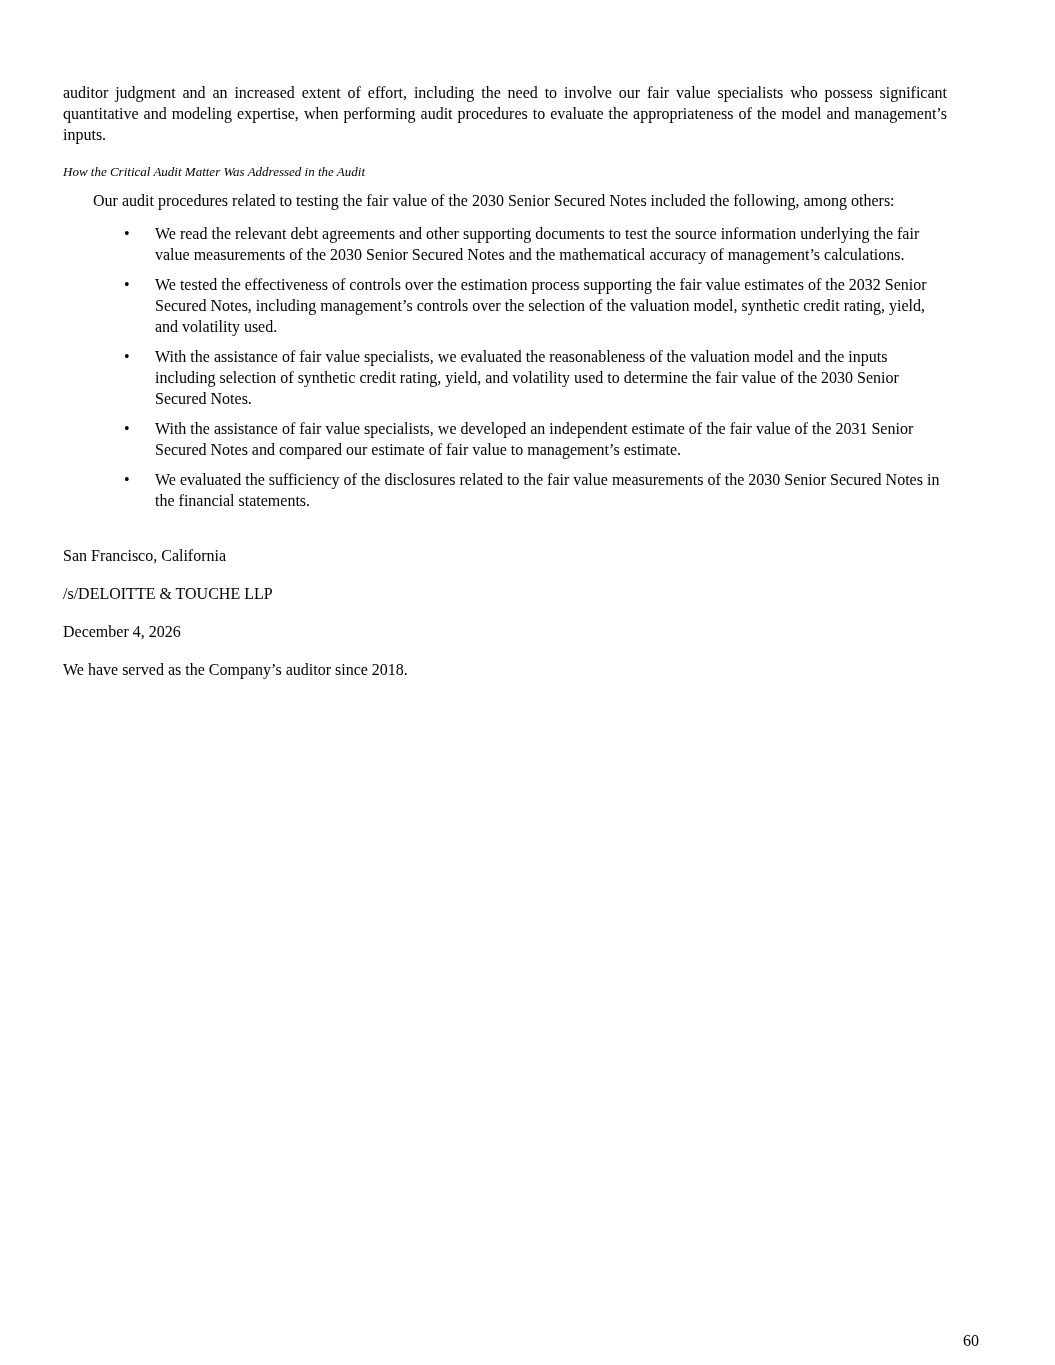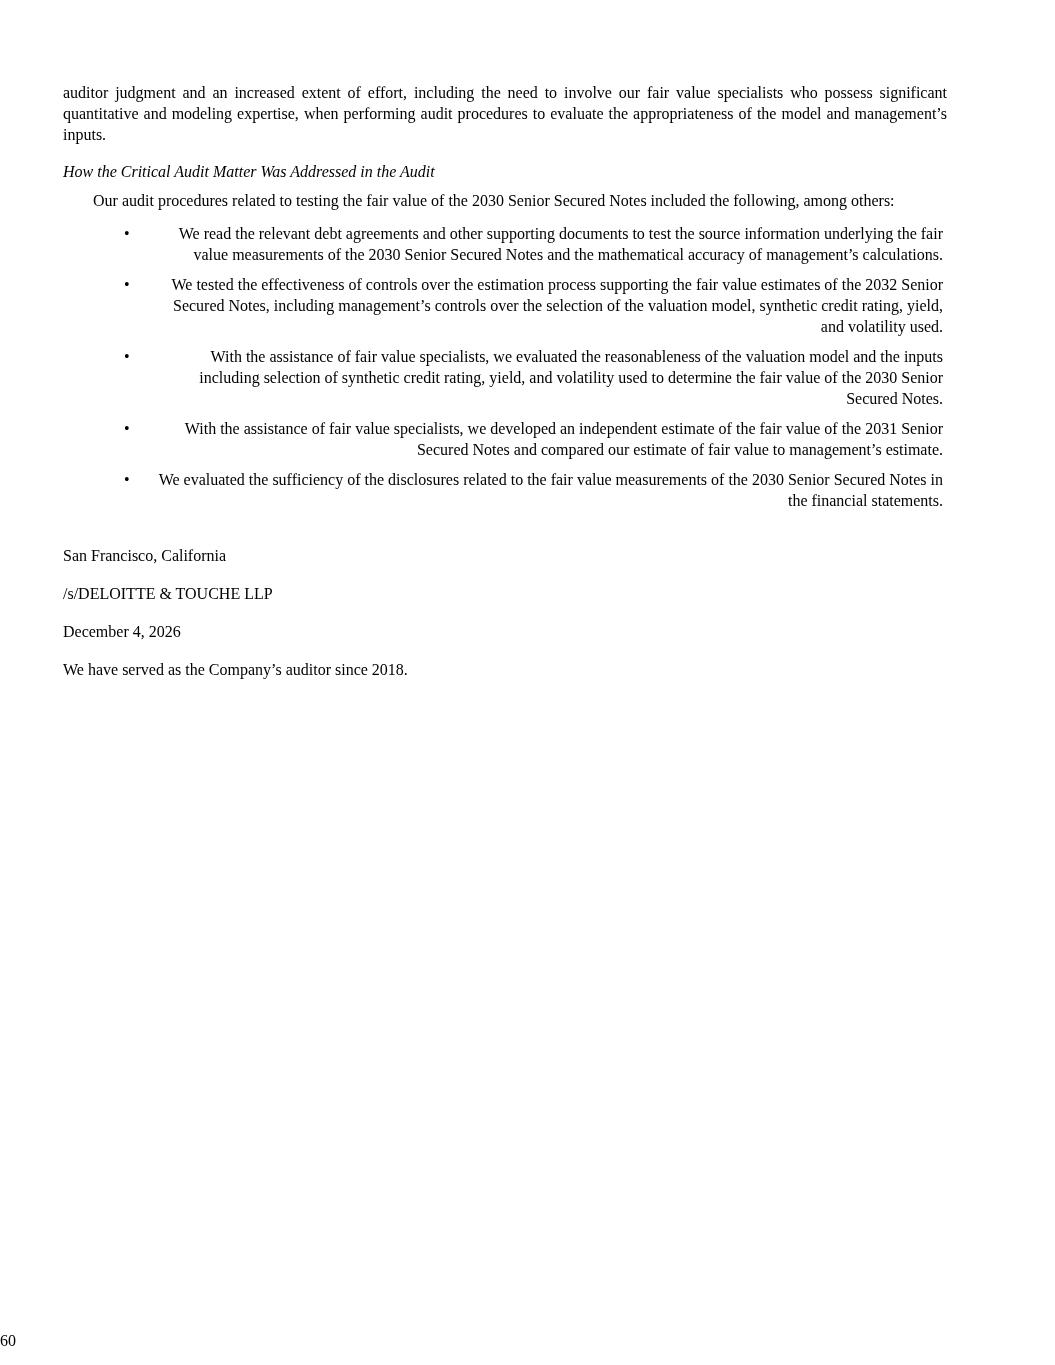--- a/index.html
+++ b/index.html
@@ -35,21 +35,21 @@
   }
   .para-justified {
     text-align: justify;
   }
   .intro {
     margin-bottom: 16px;
   }
   .section-heading {
     font-style: italic;
     font-weight: normal;
-    font-size: 16px;
+    font-size: 13px;
     line-height: 21px;
     margin: 0 0 8px 0;
   }
   .procedures {
     text-indent: 30px;
     margin-bottom: 12px;
   }
   ul.bullet-list {
     list-style: none;
     margin: 0;
@@ -65,34 +65,33 @@
     position: absolute;
     left: 61px;
     top: 0;
     width: 20px;
     text-align: left;
   }
   ul.bullet-list li .li-text {
     display: inline-block;
     max-width: 788px;
     vertical-align: top;
-    text-align: right;
   }
   .signature-block {
     margin-top: 34px;
   }
   .signature-block p {
     margin: 0 0 17px 0;
   }
   .page-number {
     position: absolute;
     top: 1318px;
     left: 0;
     width: 979px;
-    text-align: left;
+    text-align: right;
     font-size: 16px;
     line-height: 21px;
   }
 </style>
 </head>
 <body>
 
 <div class="page">
   <div class="content">
 

